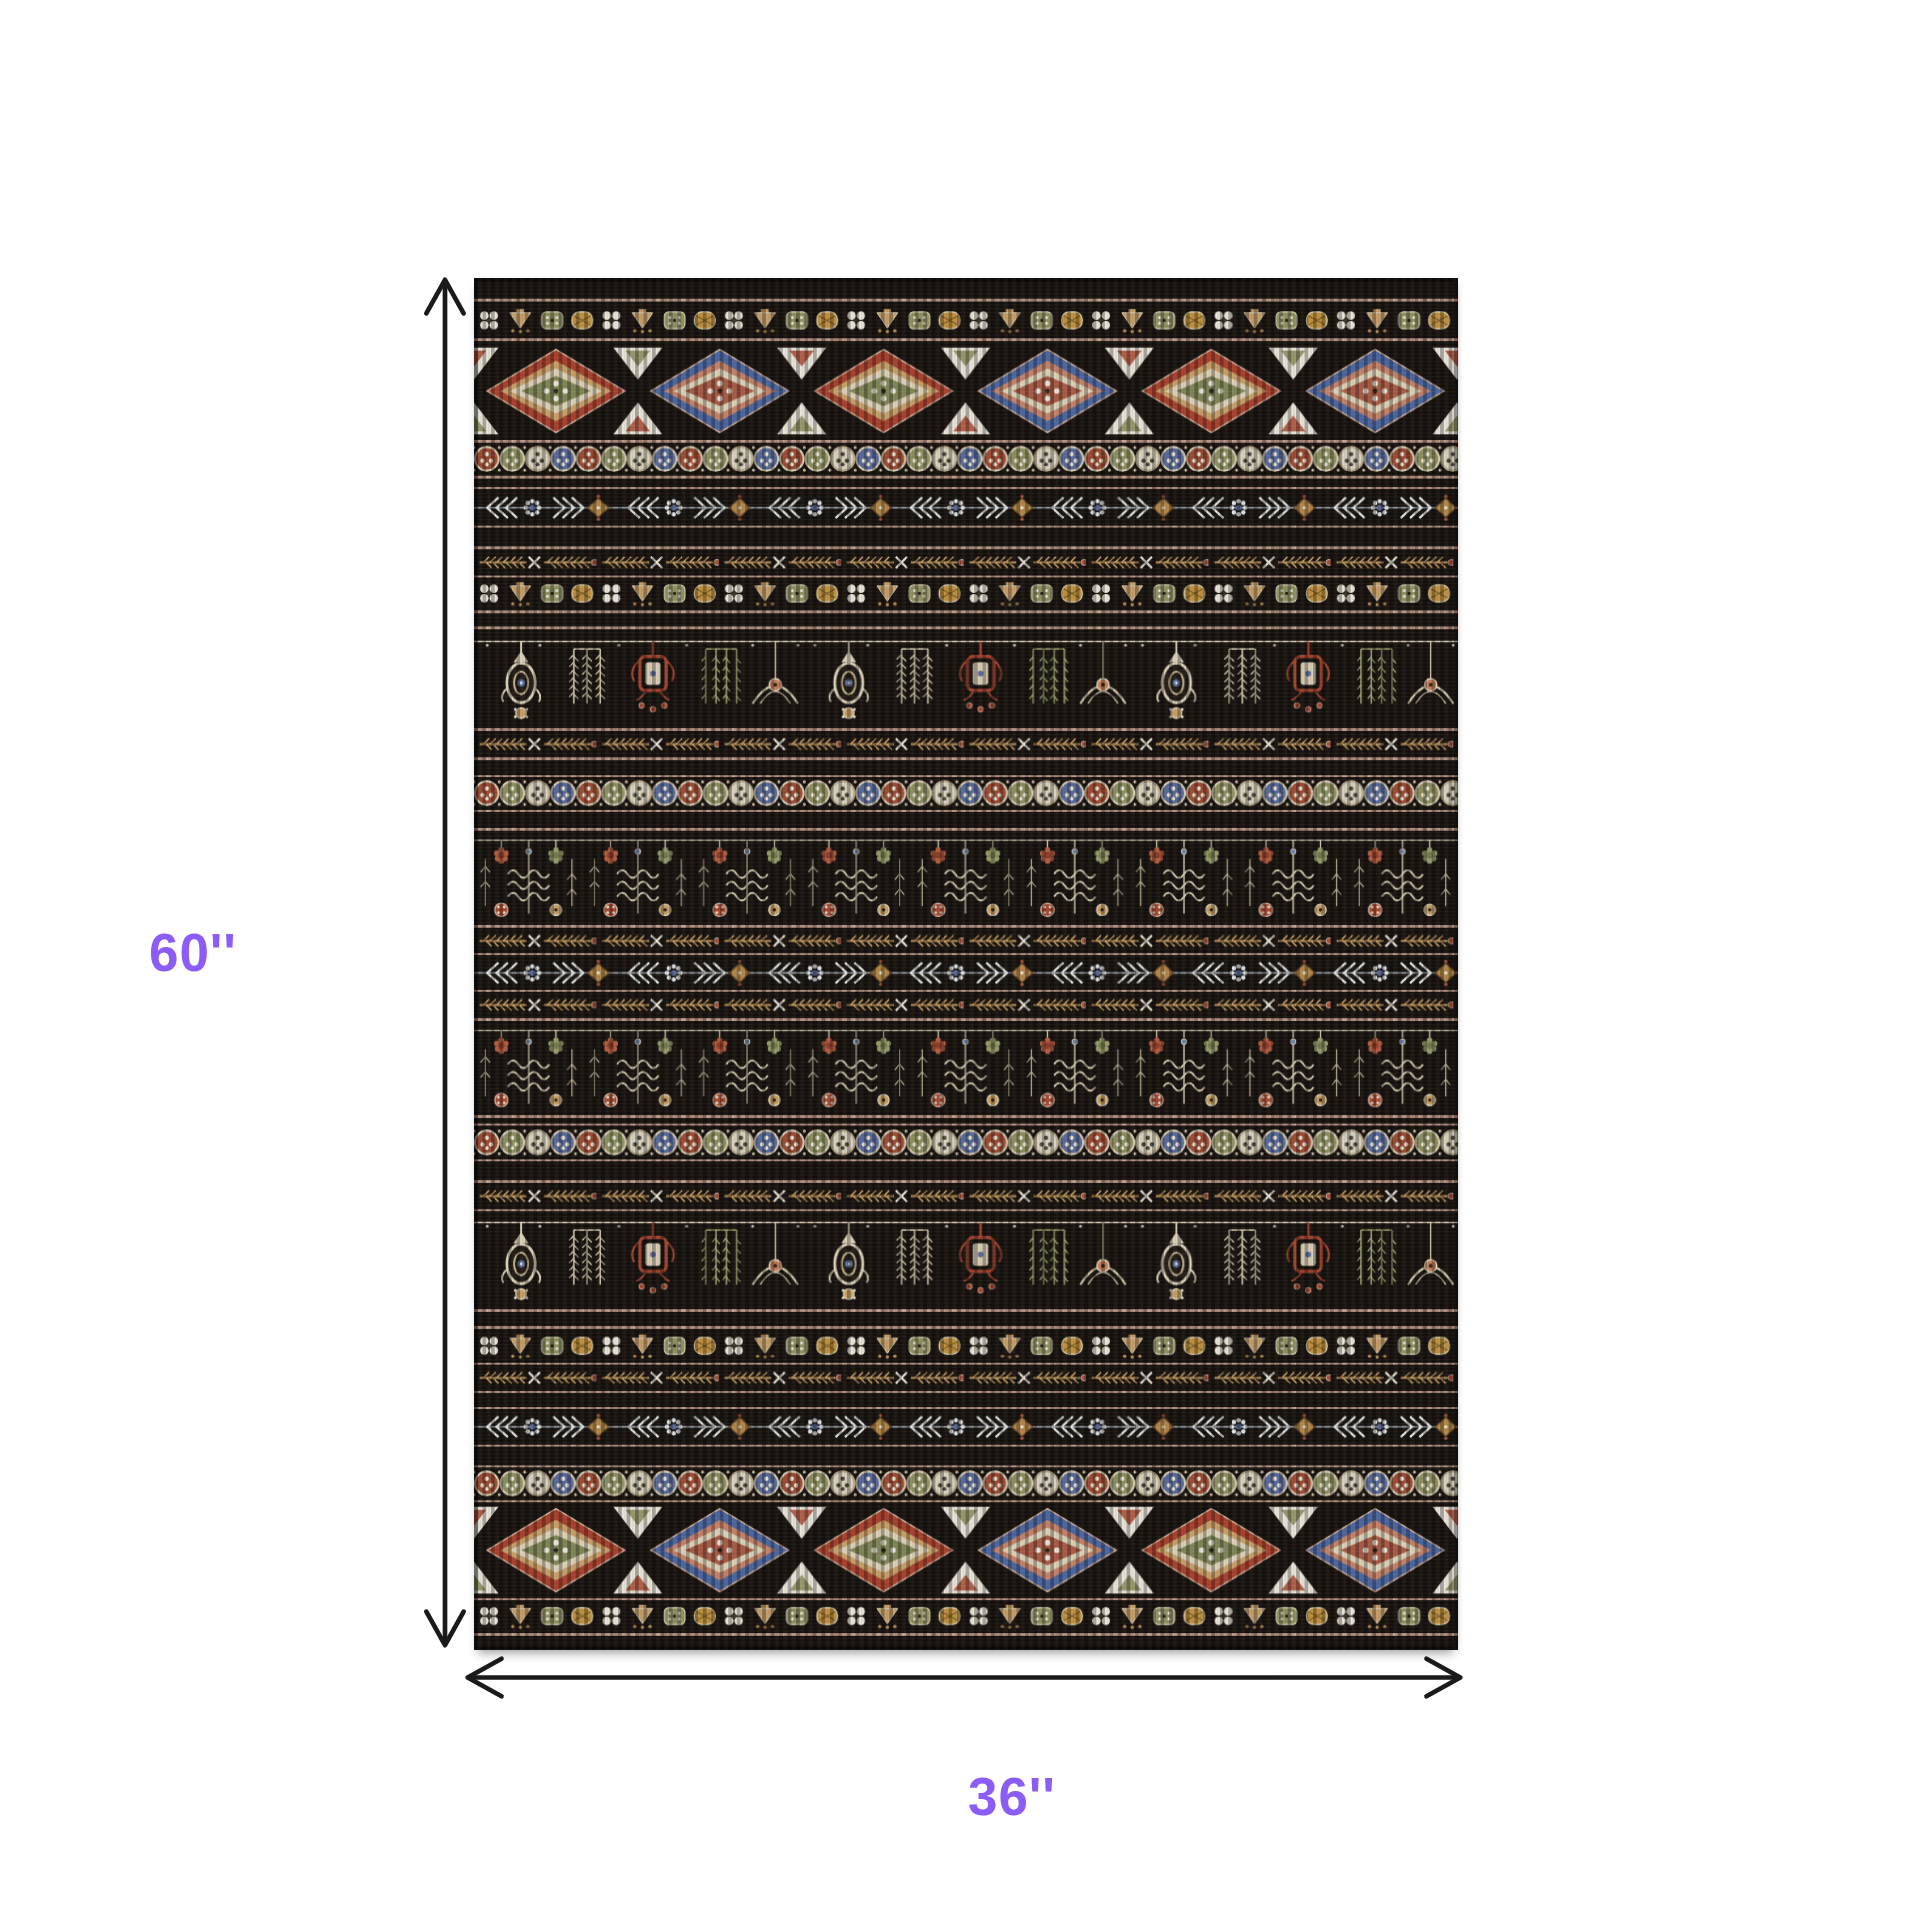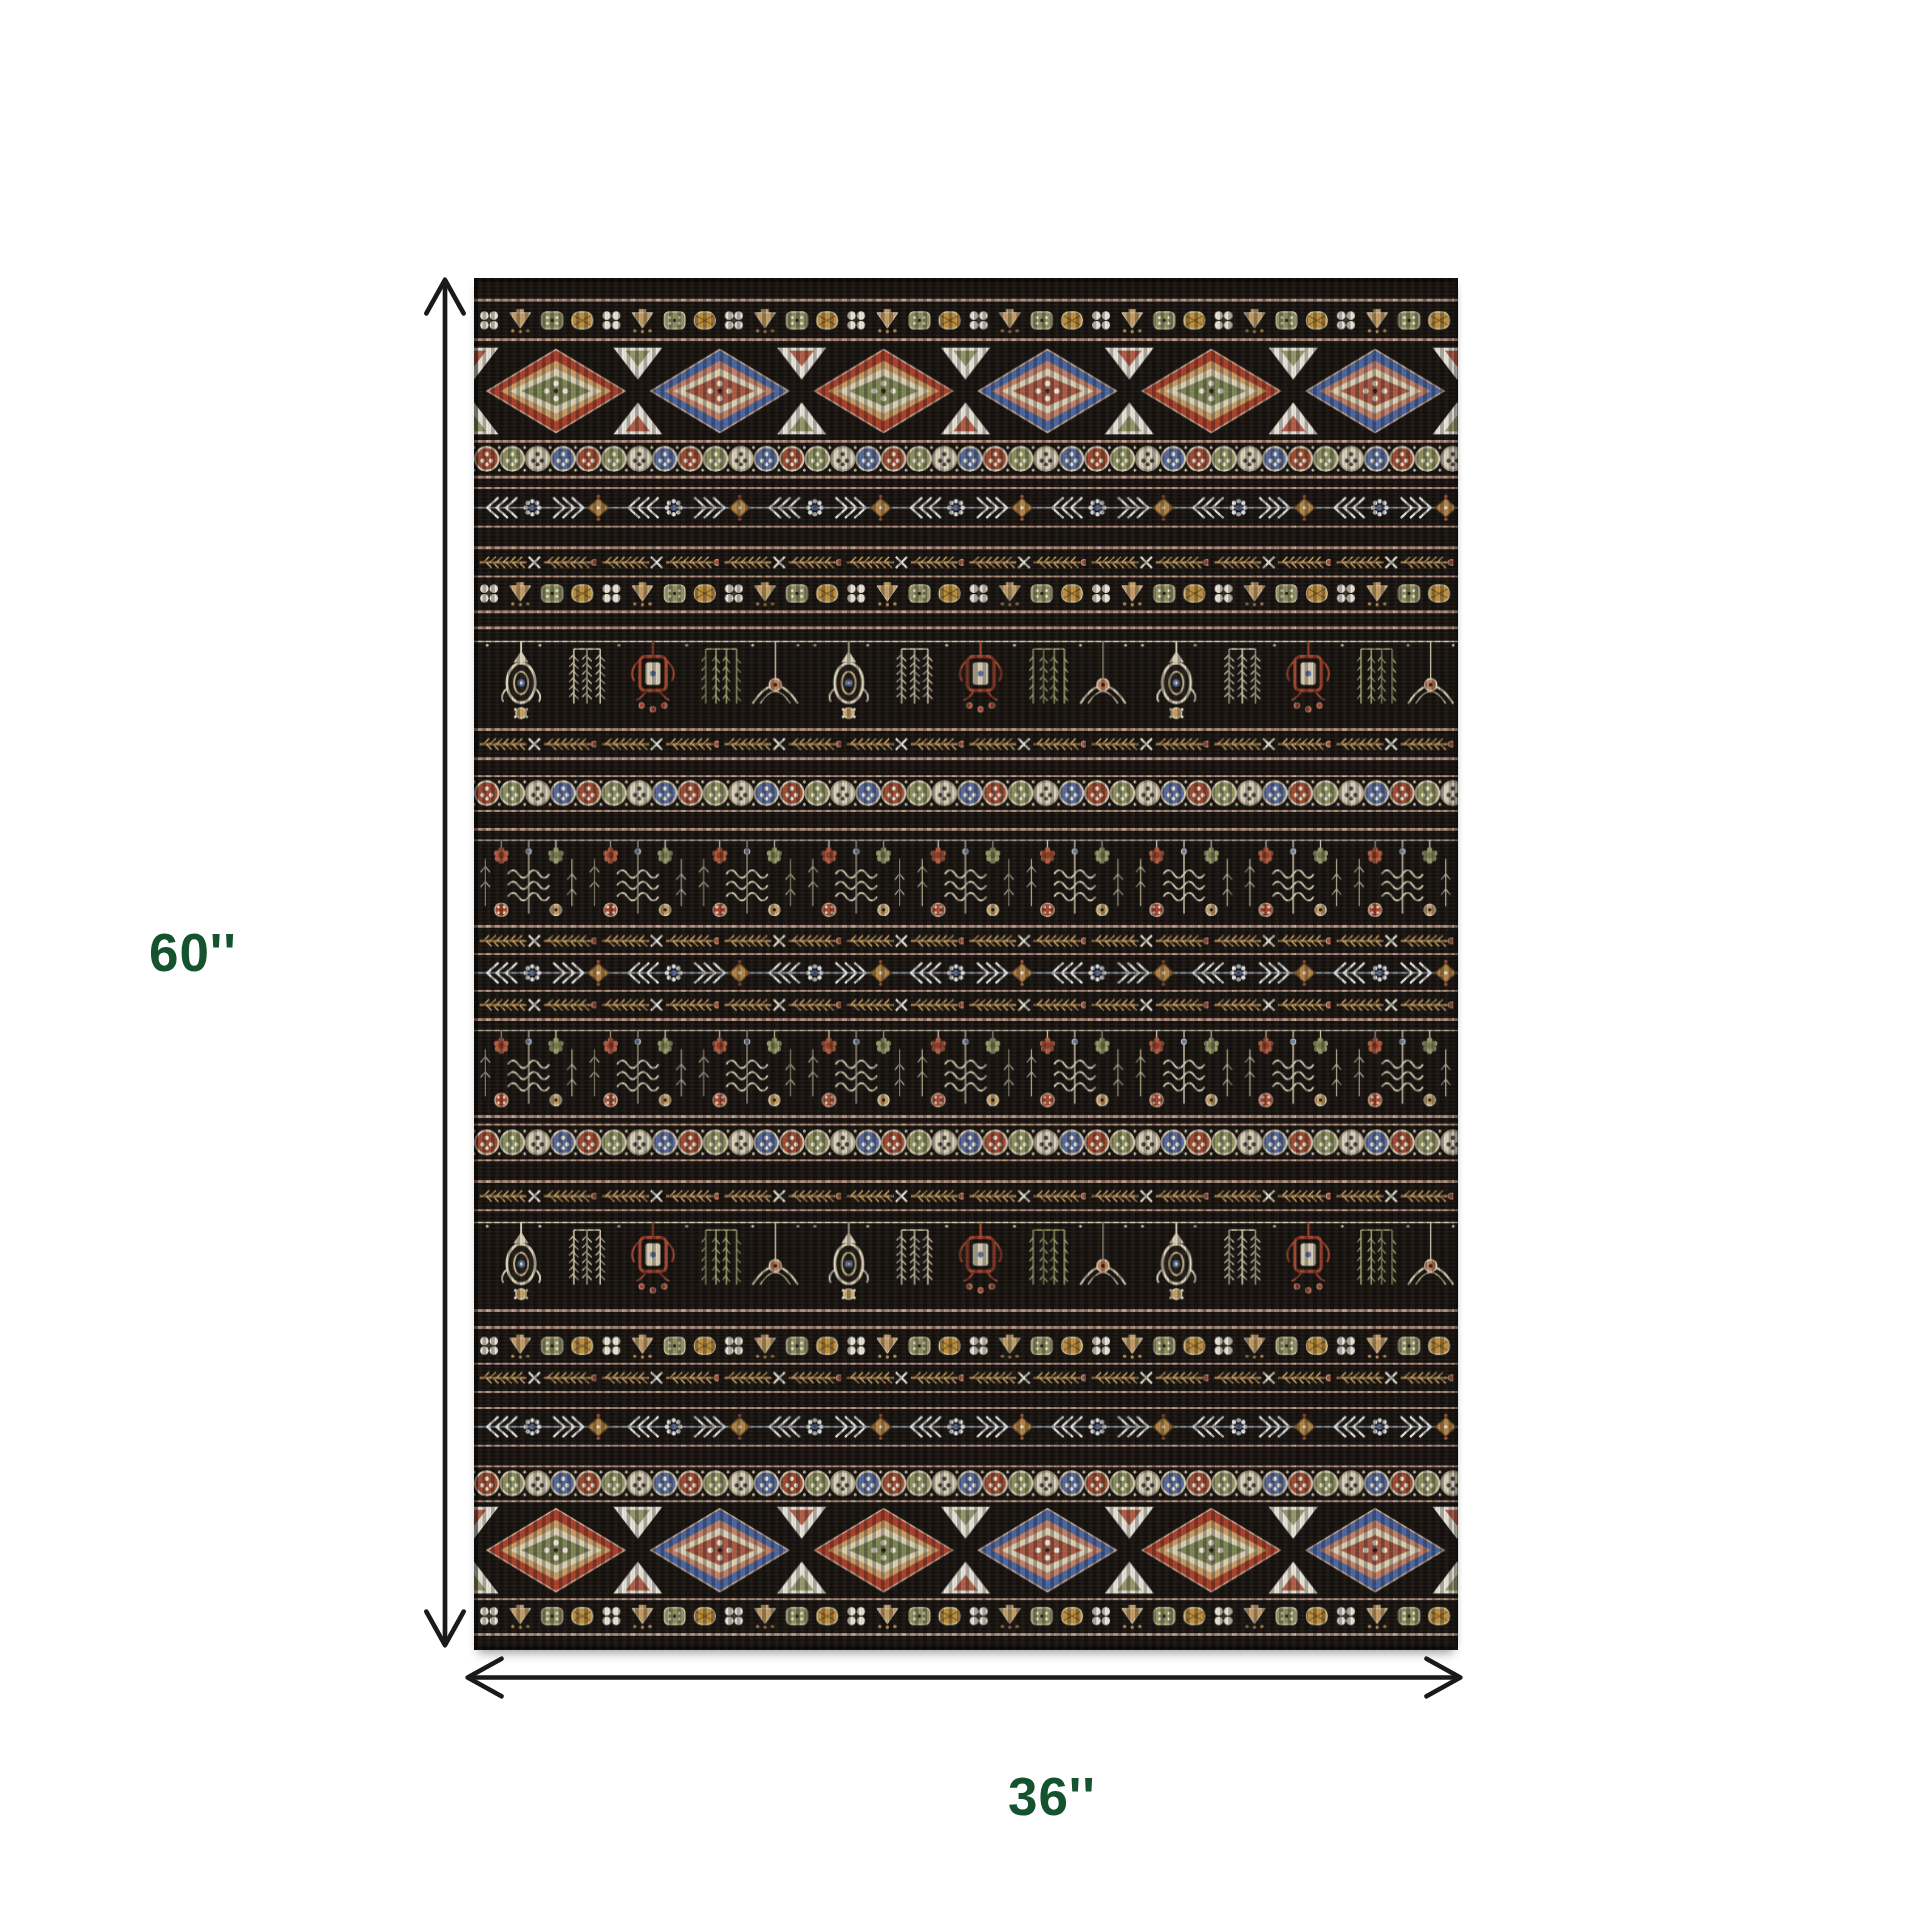--- a/index.html
+++ b/index.html
@@ -10,25 +10,25 @@
   }
   .scene{position:absolute;inset:0;}
   .rug{
     position:absolute;left:474px;top:278px;width:984px;height:1372px;
     box-shadow:0 6.6px 9.4px -3.8px rgba(40,40,40,.45), 3.8px 0 5.6px -4.7px rgba(40,40,40,.25);
     background:#191410;
   }
   .rug svg{display:block;width:100%;height:100%;}
   .dim-arrow{position:absolute;}
   .dim-label{
-    position:absolute;font-size:53px;font-weight:700;color:#14532d;
+    position:absolute;font-size:53px;font-weight:700;color:#8b5cf6;
     letter-spacing:0.9px;line-height:1;white-space:nowrap;
   }
   .label-height{left:149px;top:926px;}
-  .label-width{left:968px;top:1770px;margin-left:40px;}
+  .label-width{left:968px;top:1770px;}
 </style>
 </head>
 <body>
 
 <div class="scene">
 
   <figure class="rug" style="margin:0">
     <svg viewBox="0 0 1045 1457" preserveAspectRatio="none">
       <defs>
         <linearGradient id="grad-pink" gradientUnits="userSpaceOnUse" x1="0" y1="0" x2="26" y2="0" spreadMethod="repeat">

